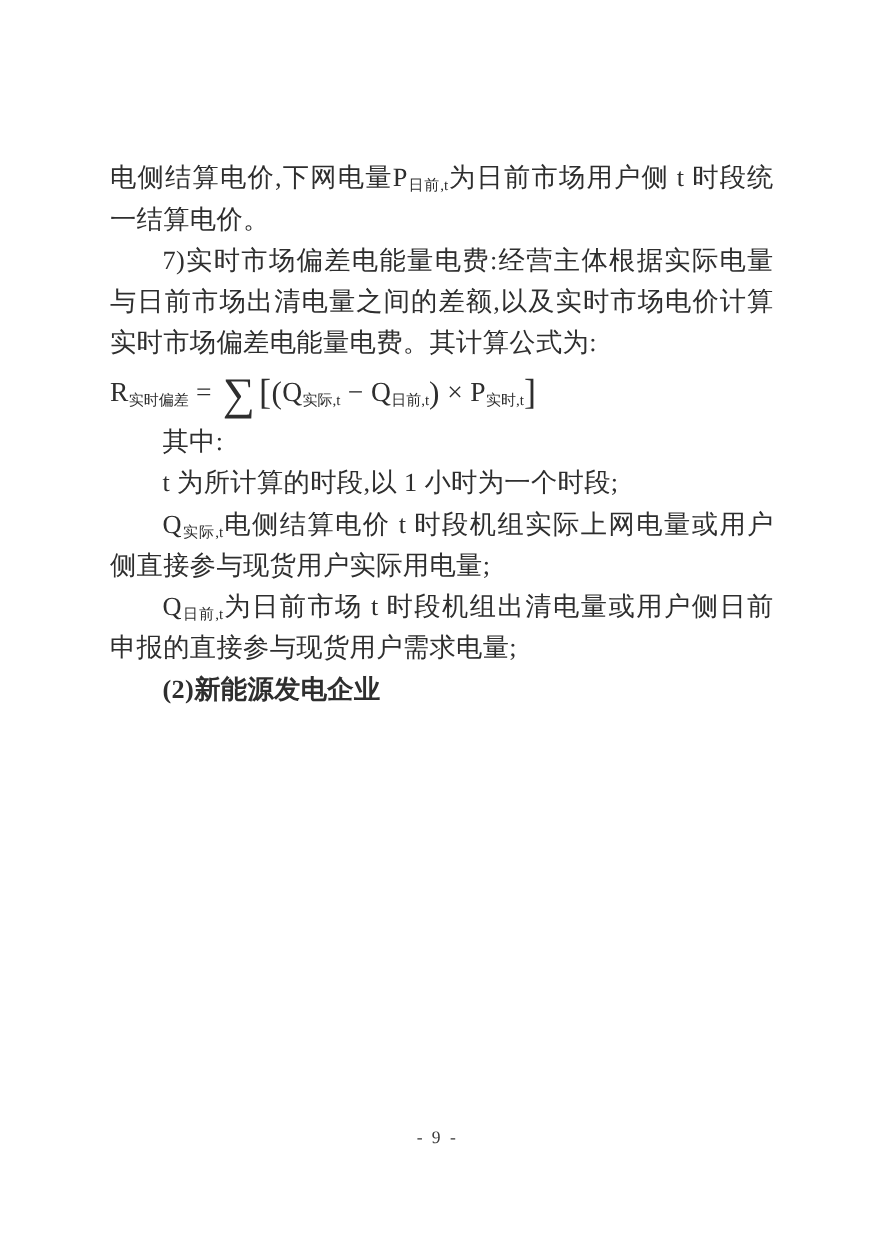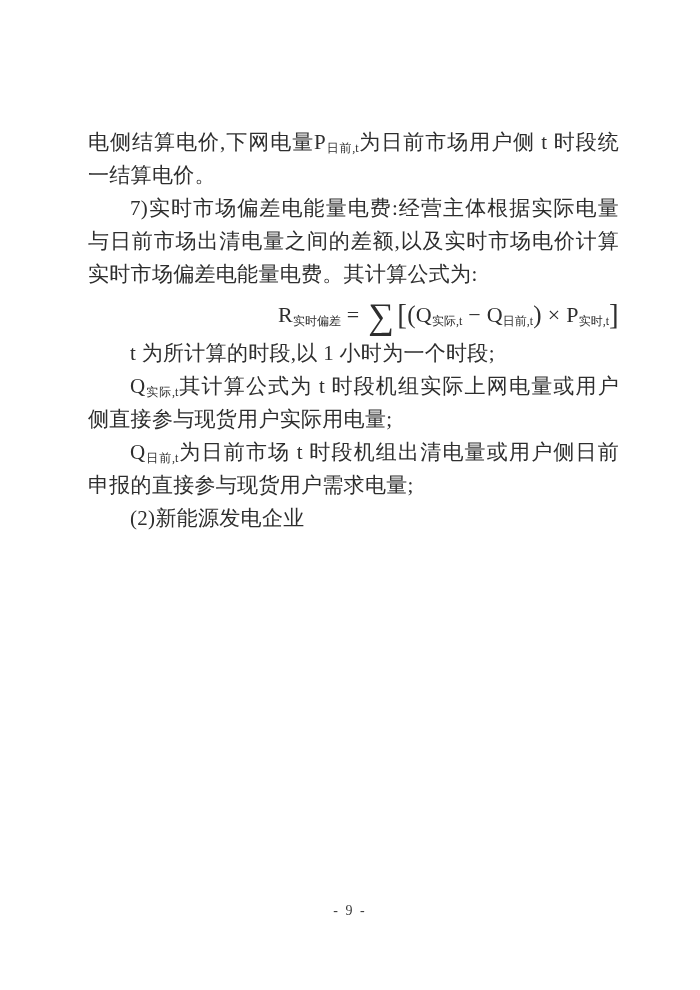--- a/index.html
+++ b/index.html
@@ -26,30 +26,30 @@
     text-align: justify;
     letter-spacing: 0.3px;
   }
   .para {
     margin: 0;
   }
   .indent {
     text-indent: 2em;
   }
   .heading {
-    font-weight: normal;
+    font-weight: bold;
   }
   sub {
     font-size: 12px;
     vertical-align: -0.28em;
     line-height: 0;
     letter-spacing: 0;
   }
   .formula {
-    text-align: right;
+    text-align: left;
     font-size: 22px;
     line-height: 46px;
     height: 46px;
     white-space: nowrap;
   }
   .formula .sum {
     font-size: 36px;
     vertical-align: -6px;
     margin: 0 3px;
   }
@@ -77,24 +77,25 @@
 
 <div class="page">
   <div class="content">
 
     <p class="para"><span>电侧结算电价,下网电量P</span><sub>日前,t</sub><span>为日前市场用户侧 t 时段统一结算电价。</span></p>
 
     <p class="para indent">7)实时市场偏差电能量电费:经营主体根据实际电量与日前市场出清电量之间的差额,以及实时市场电价计算实时市场偏差电能量电费。其计算公式为:</p>
 
     <div class="formula"><span>R</span><sub>实时偏差</sub><span> = </span><span class="sum">∑</span><span class="bracket">[</span><span class="paren">(</span><span>Q</span><sub>实际,t</sub><span> − </span><span>Q</span><sub>日前,t</sub><span class="paren">)</span><span> × </span><span>P</span><sub>实时,t</sub><span class="bracket">]</span></div>
 
+    <p class="para indent">其中:</p>
 
     <p class="para indent">t 为所计算的时段,以 1 小时为一个时段;</p>
 
-    <p class="para indent"><span>Q</span><sub>实际,t</sub><span>其计算公式为 t 时段机组实际上网电量或用户侧直接参与现货用户实际用电量;</span></p>
+    <p class="para indent"><span>Q</span><sub>实际,t</sub><span>电侧结算电价 t 时段机组实际上网电量或用户侧直接参与现货用户实际用电量;</span></p>
 
     <p class="para indent"><span>Q</span><sub>日前,t</sub><span>为日前市场 t 时段机组出清电量或用户侧日前申报的直接参与现货用户需求电量;</span></p>
 
 
 
     <p class="para indent heading">(2)新能源发电企业</p>
 
 
   </div>
 

